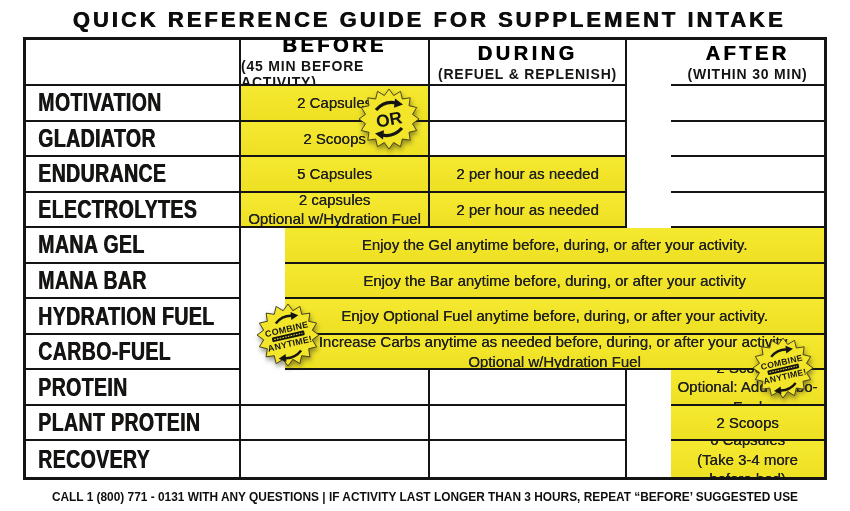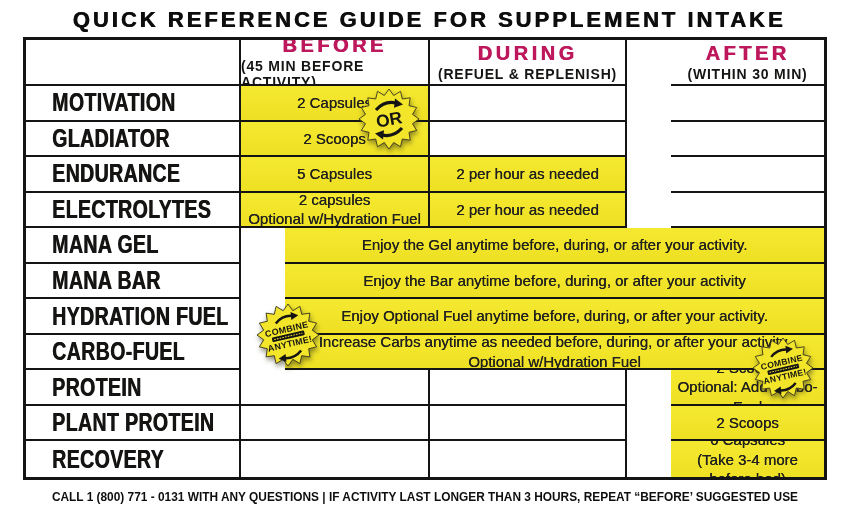--- a/index.html
+++ b/index.html
@@ -16,27 +16,27 @@
            grid-template-columns:215px 189px 197px 197px;
            grid-template-rows:46px repeat(11, 35.55px); }
 
   .cell { border-right:2px solid #141414; border-bottom:2px solid #141414;
           display:flex; align-items:center; justify-content:center; overflow:hidden; background:#fff; }
   .c-last { border-right:none;margin-left:44px; }
   .r-last { border-bottom:none; }
   .hl { background:linear-gradient(180deg,#f5e930 0%, #eee023 100%); }
   .span3 { grid-column:2 / 5; }
 
-  .label-cell { justify-content:flex-start; padding-left:26px; }
+  .label-cell { justify-content:flex-start; padding-left:12px; }
   .label-text { font-weight:bold; font-size:25px; color:#151413; white-space:nowrap;
                 transform:scaleX(0.78); transform-origin:left center;
                 text-shadow:0.8px 0 currentColor; letter-spacing:0.5px; }
 
   .head-cell { flex-direction:column; }
-  .head-label { font-size:20px; font-weight:bold; letter-spacing:3.5px; color:#be185d;
+  .head-label { font-size:20px; font-weight:bold; letter-spacing:3.5px; color:#000000;
                 line-height:1; text-shadow:0.6px 0 currentColor; }
   .head-sub { font-size:14px; font-weight:bold; letter-spacing:0.8px; color:#151413; margin-top:3px; }
 
   .cell-text { font-size:15px; color:#21211f; text-align:center; line-height:1.3;
                white-space:pre-line; padding:0 6px; text-shadow:0.25px 0 currentColor; }
 
   .badge { position:absolute; filter:drop-shadow(1.5px 3px 2.5px rgba(60,58,25,0.55)); }
   .badge text { font-family:"Liberation Sans", sans-serif; }
 
   .footer { position:absolute; top:487px; left:0; width:100%; text-align:center; }

